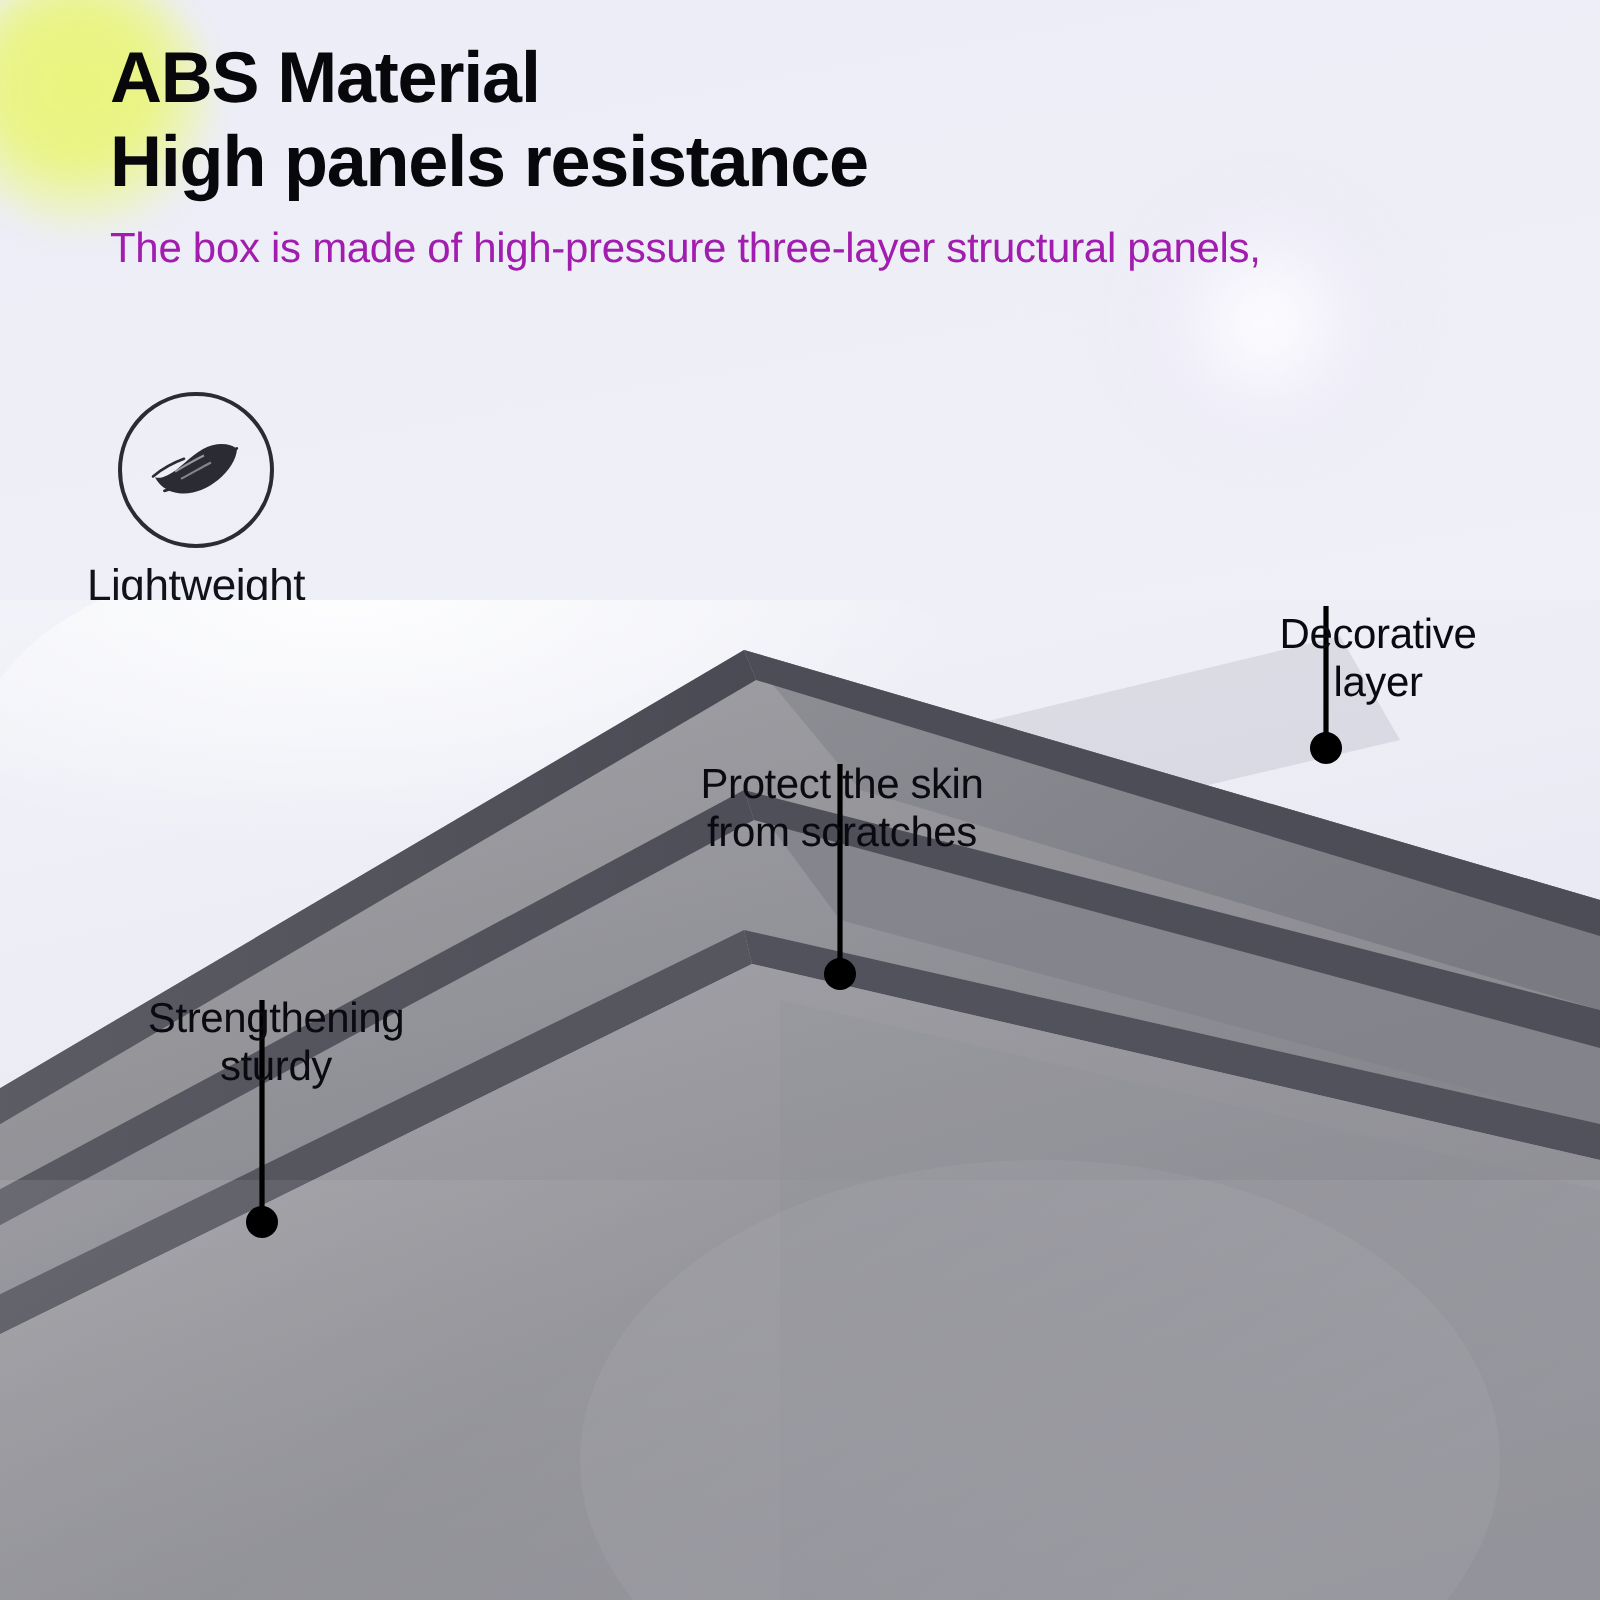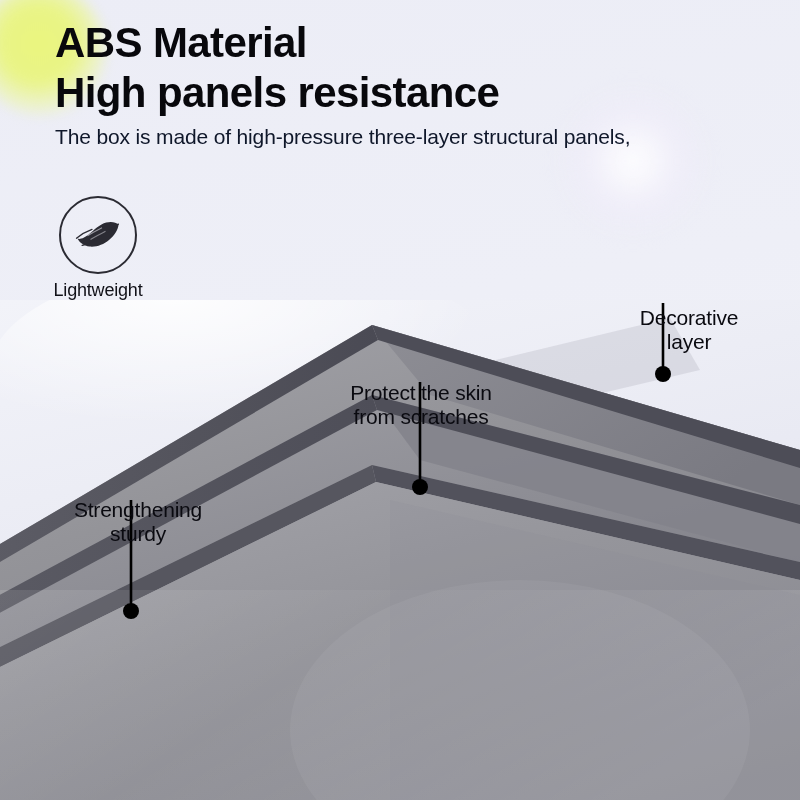--- a/index.html
+++ b/index.html
@@ -44,33 +44,33 @@
     filter: blur(10px);
   }
 
   
   .headline {
     position: absolute;
     left: 55px;
     top: 18px;
     width: 700px;
     color: #08080c;
-    font-size: 42px;
+    font-size: 36px;
     font-weight: bold;
     line-height: 1.18;
     letter-spacing: -0.6px;
   }
   .headline .hl-line { display: block; white-space: nowrap; }
 
   .subtitle {
     position: absolute;
     left: 55px;
-    top: 122px;
+    top: 110px;
     width: 710px;
-    color: #0f172a;
+    color: #a21caf;
     font-size: 21px;
     font-weight: normal;
     line-height: 1.42;
     letter-spacing: -0.15px;
   }
   .subtitle .sub-line { display: block; white-space: nowrap; }
 
   
   .features {
     position: absolute;
@@ -95,21 +95,21 @@
     display: flex;
     align-items: center;
     justify-content: center;
     background: transparent;
   }
   .feature-icon-wrap svg { display: block; }
 
   .feature-label {
     margin-top: 7px;
     color: #111118;
-    font-size: 18px;
+    font-size: 22px;
     font-weight: normal;
     line-height: 1.1;
     letter-spacing: -0.2px;
     white-space: pre-line;
   }
 
   
   .photo {
     position: absolute;
     left: 0;

